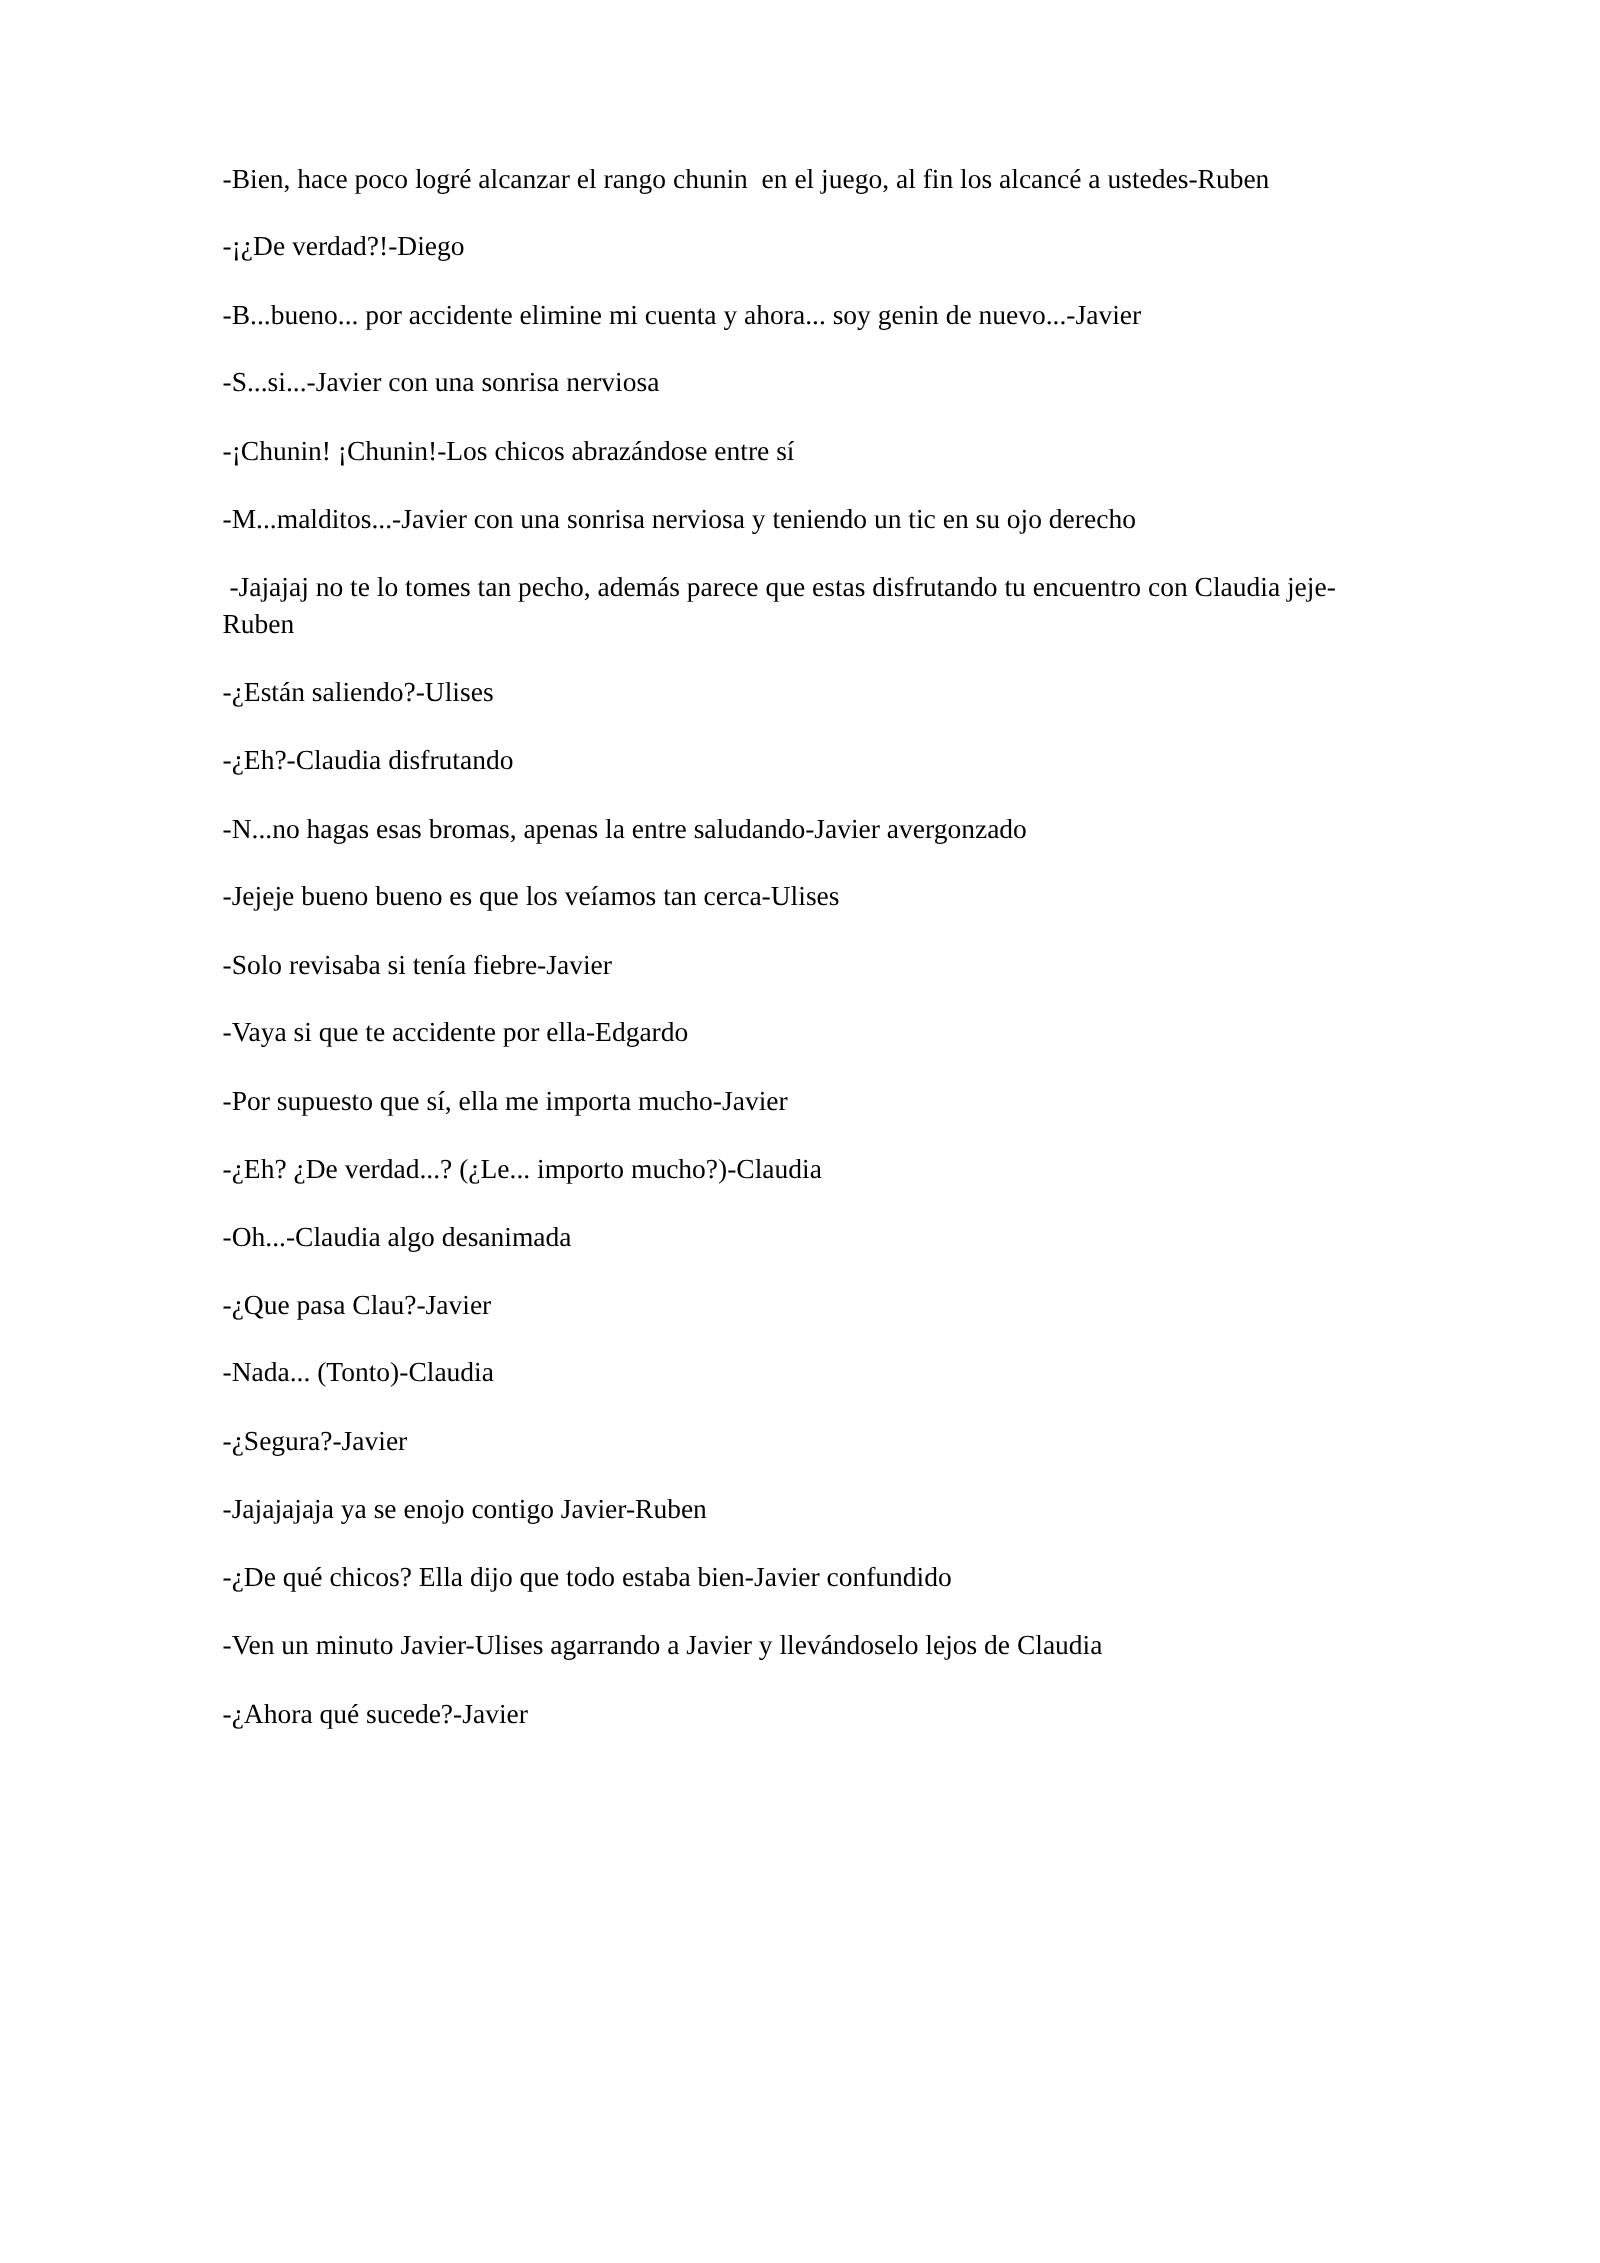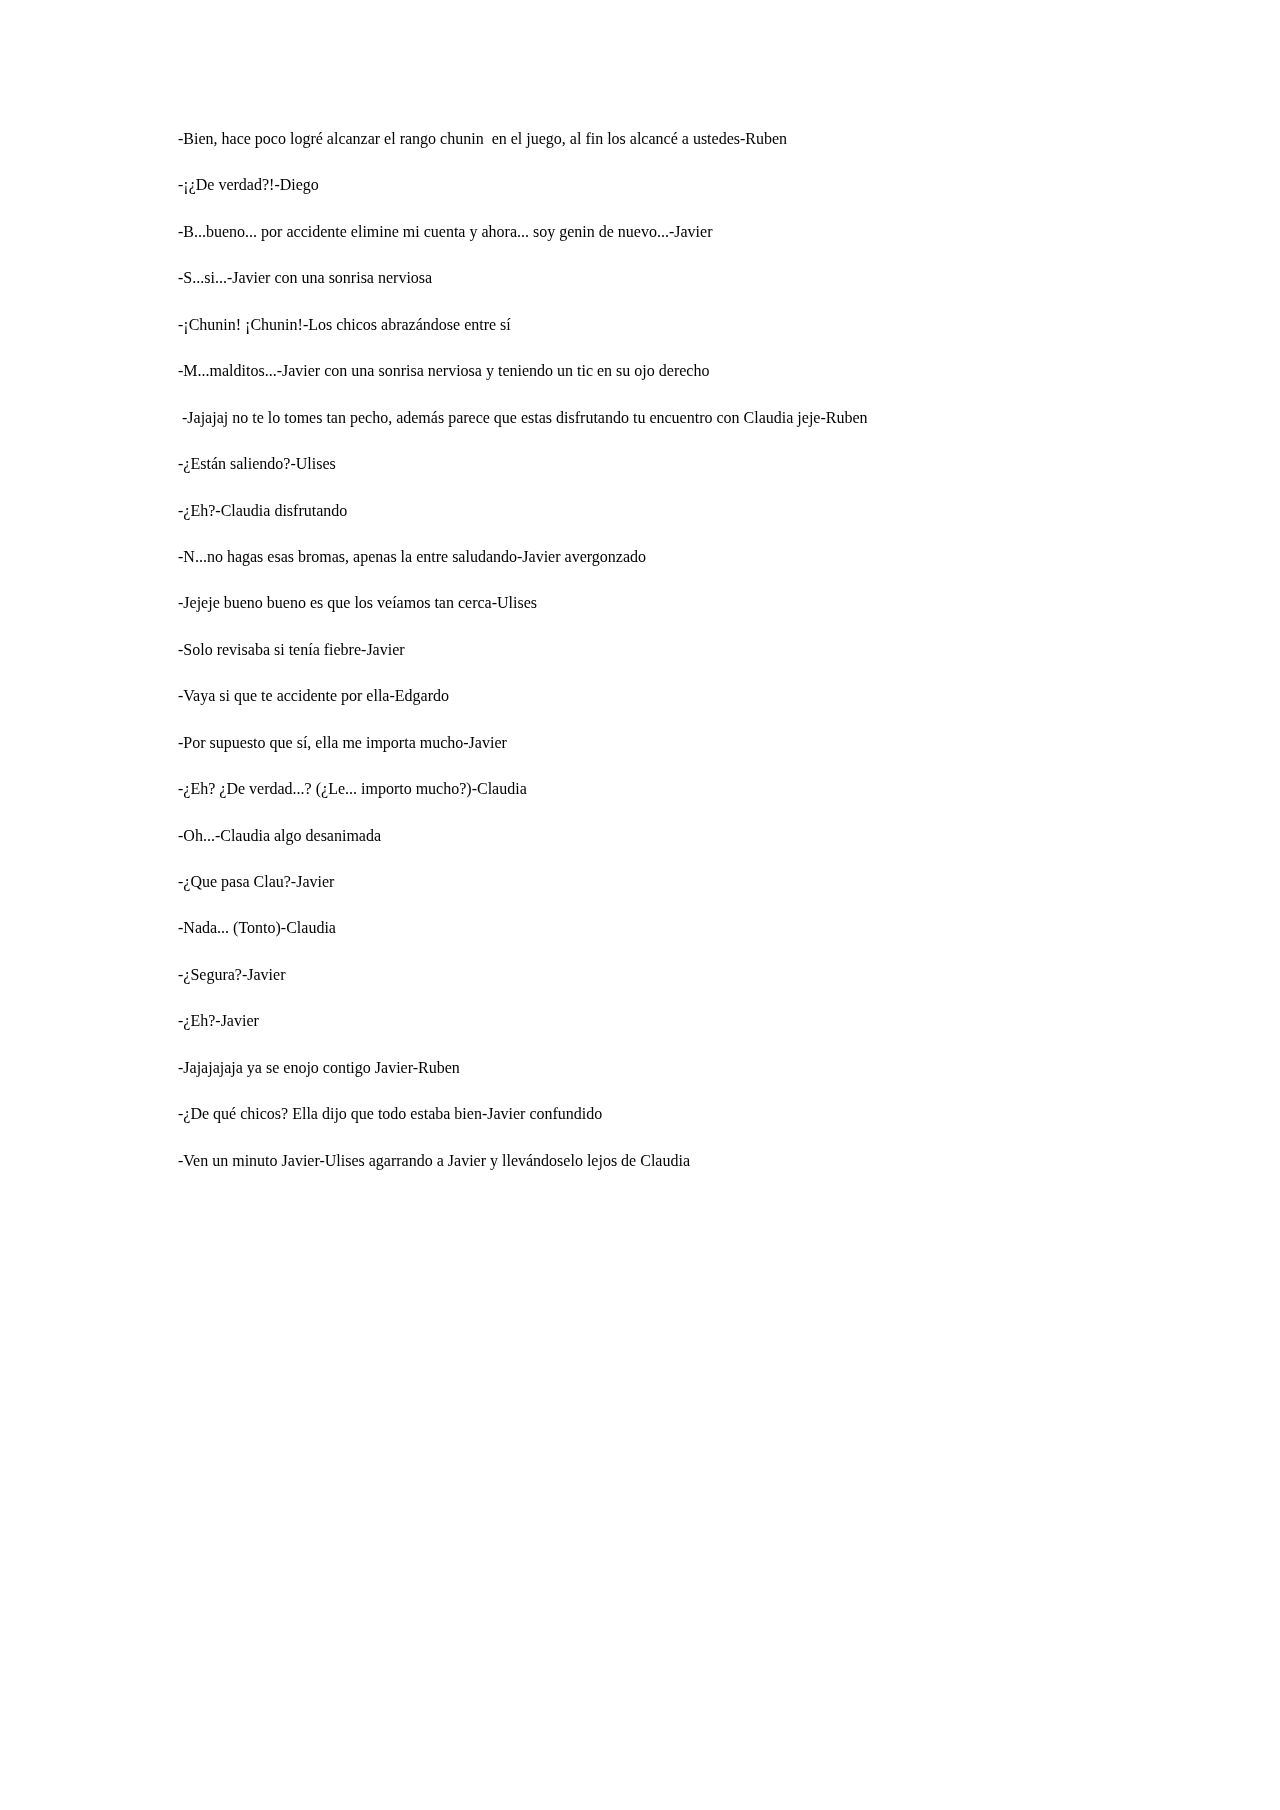--- a/index.html
+++ b/index.html
@@ -18,21 +18,21 @@
     min-height: 1810px;
     box-sizing: border-box;
     background: #ffffff;
     position: relative;
   }
   .doc-body {
     padding: 128px 200px 0 178px;
   }
   .para {
     font-family: "Liberation Serif", serif;
-    font-size: 16px;
+    font-size: 22px;
     line-height: 1.34;
     margin: 0 0 25px 0;
     text-align: left;
     color: #000000;
     white-space: pre-wrap;
   }
 </style>
 </head>
 <body>
 
@@ -50,18 +50,18 @@
     <p class="para">-N...no hagas esas bromas, apenas la entre saludando-Javier avergonzado</p>
     <p class="para">-Jejeje bueno bueno es que los veíamos tan cerca-Ulises</p>
     <p class="para">-Solo revisaba si tenía fiebre-Javier</p>
     <p class="para">-Vaya si que te accidente por ella-Edgardo</p>
     <p class="para">-Por supuesto que sí, ella me importa mucho-Javier</p>
     <p class="para">-¿Eh? ¿De verdad...? (¿Le... importo mucho?)-Claudia</p>
     <p class="para">-Oh...-Claudia algo desanimada</p>
     <p class="para">-¿Que pasa Clau?-Javier</p>
     <p class="para">-Nada... (Tonto)-Claudia</p>
     <p class="para">-¿Segura?-Javier</p>
-    <p class="para">-¿Eh?-Javier</p>
     <p class="para">-Jajajajaja ya se enojo contigo Javier-Ruben</p>
     <p class="para">-¿De qué chicos? Ella dijo que todo estaba bien-Javier confundido</p>
     <p class="para">-Ven un minuto Javier-Ulises agarrando a Javier y llevándoselo lejos de Claudia</p>
+    <p class="para">-¿Ahora qué sucede?-Javier</p>
   </div>
 </div>
 
 </body></html>

